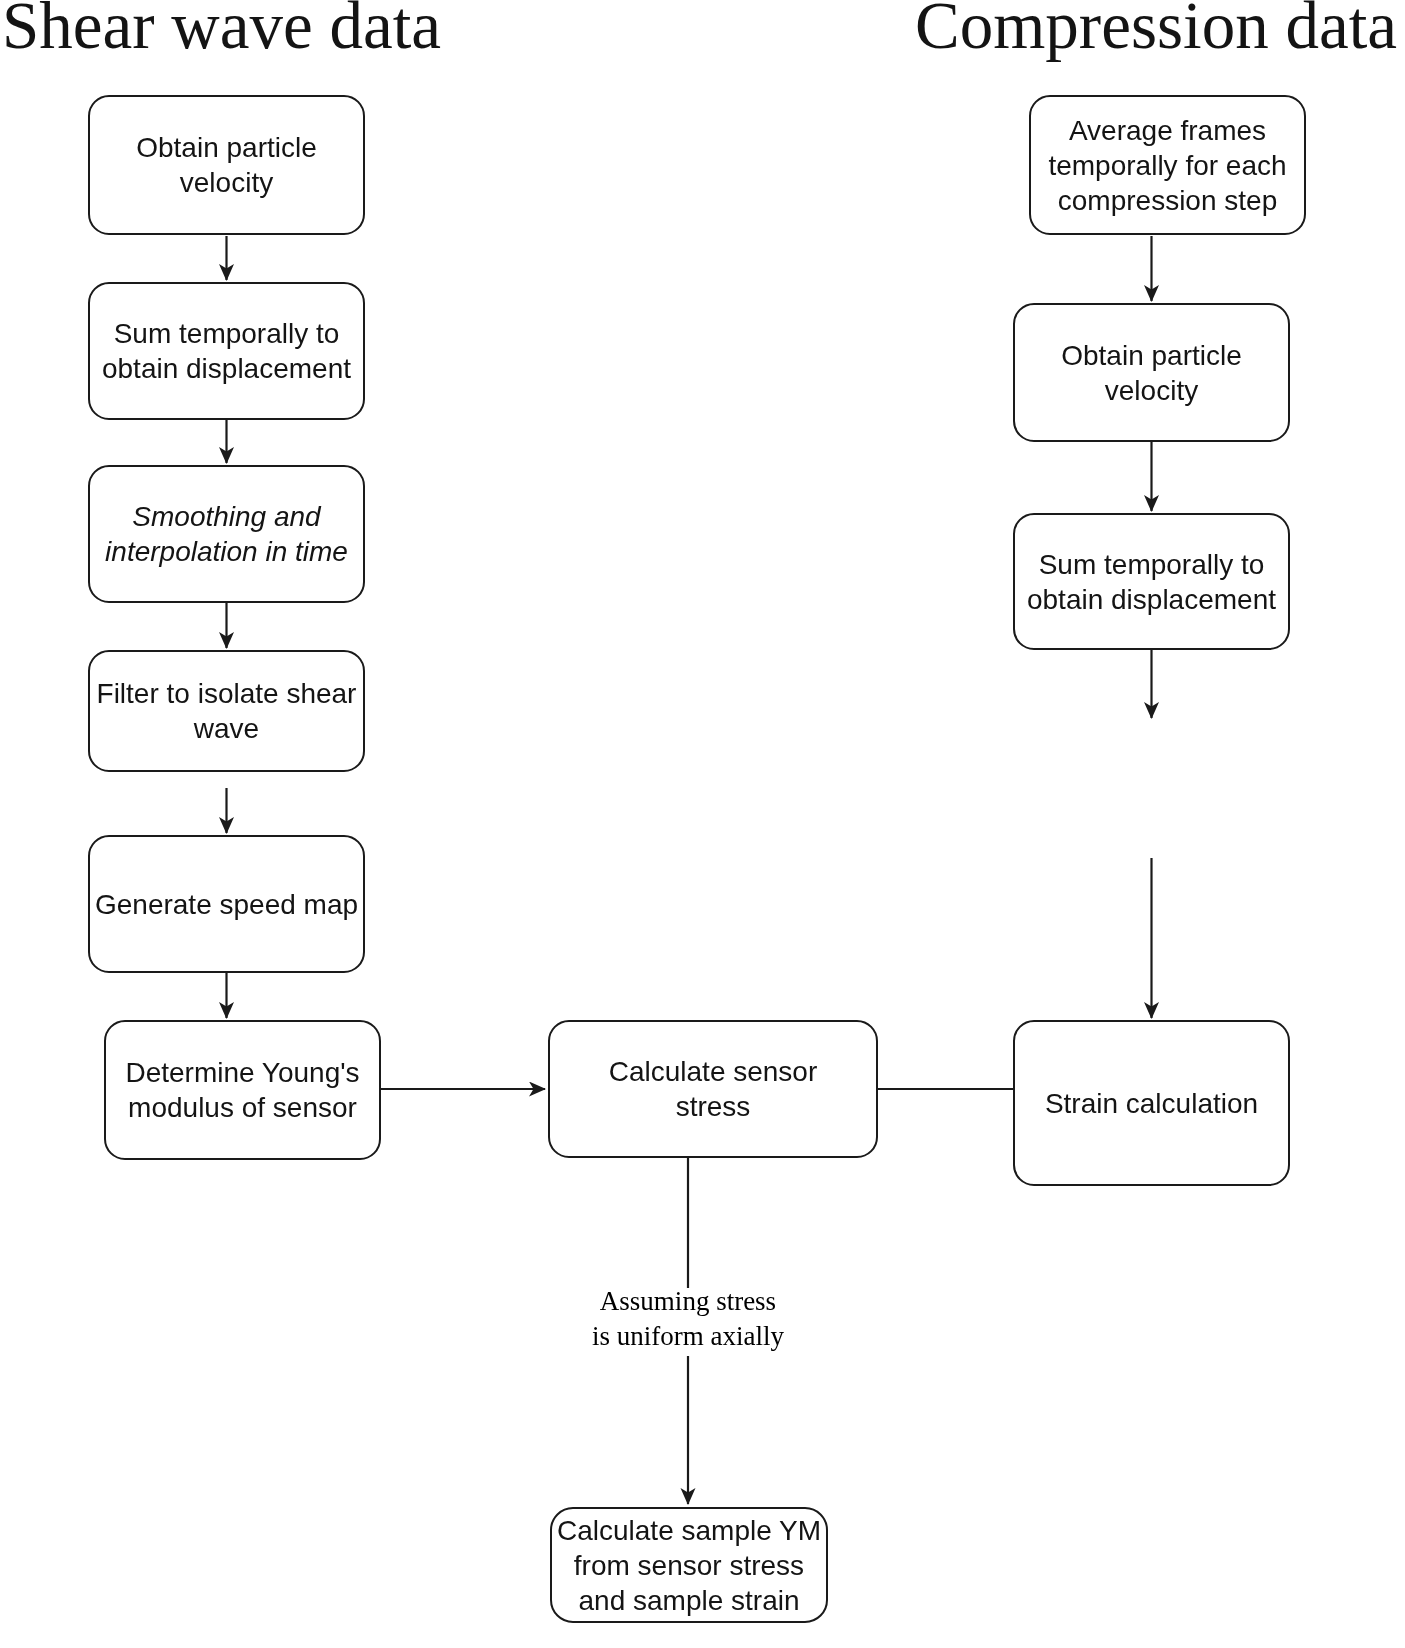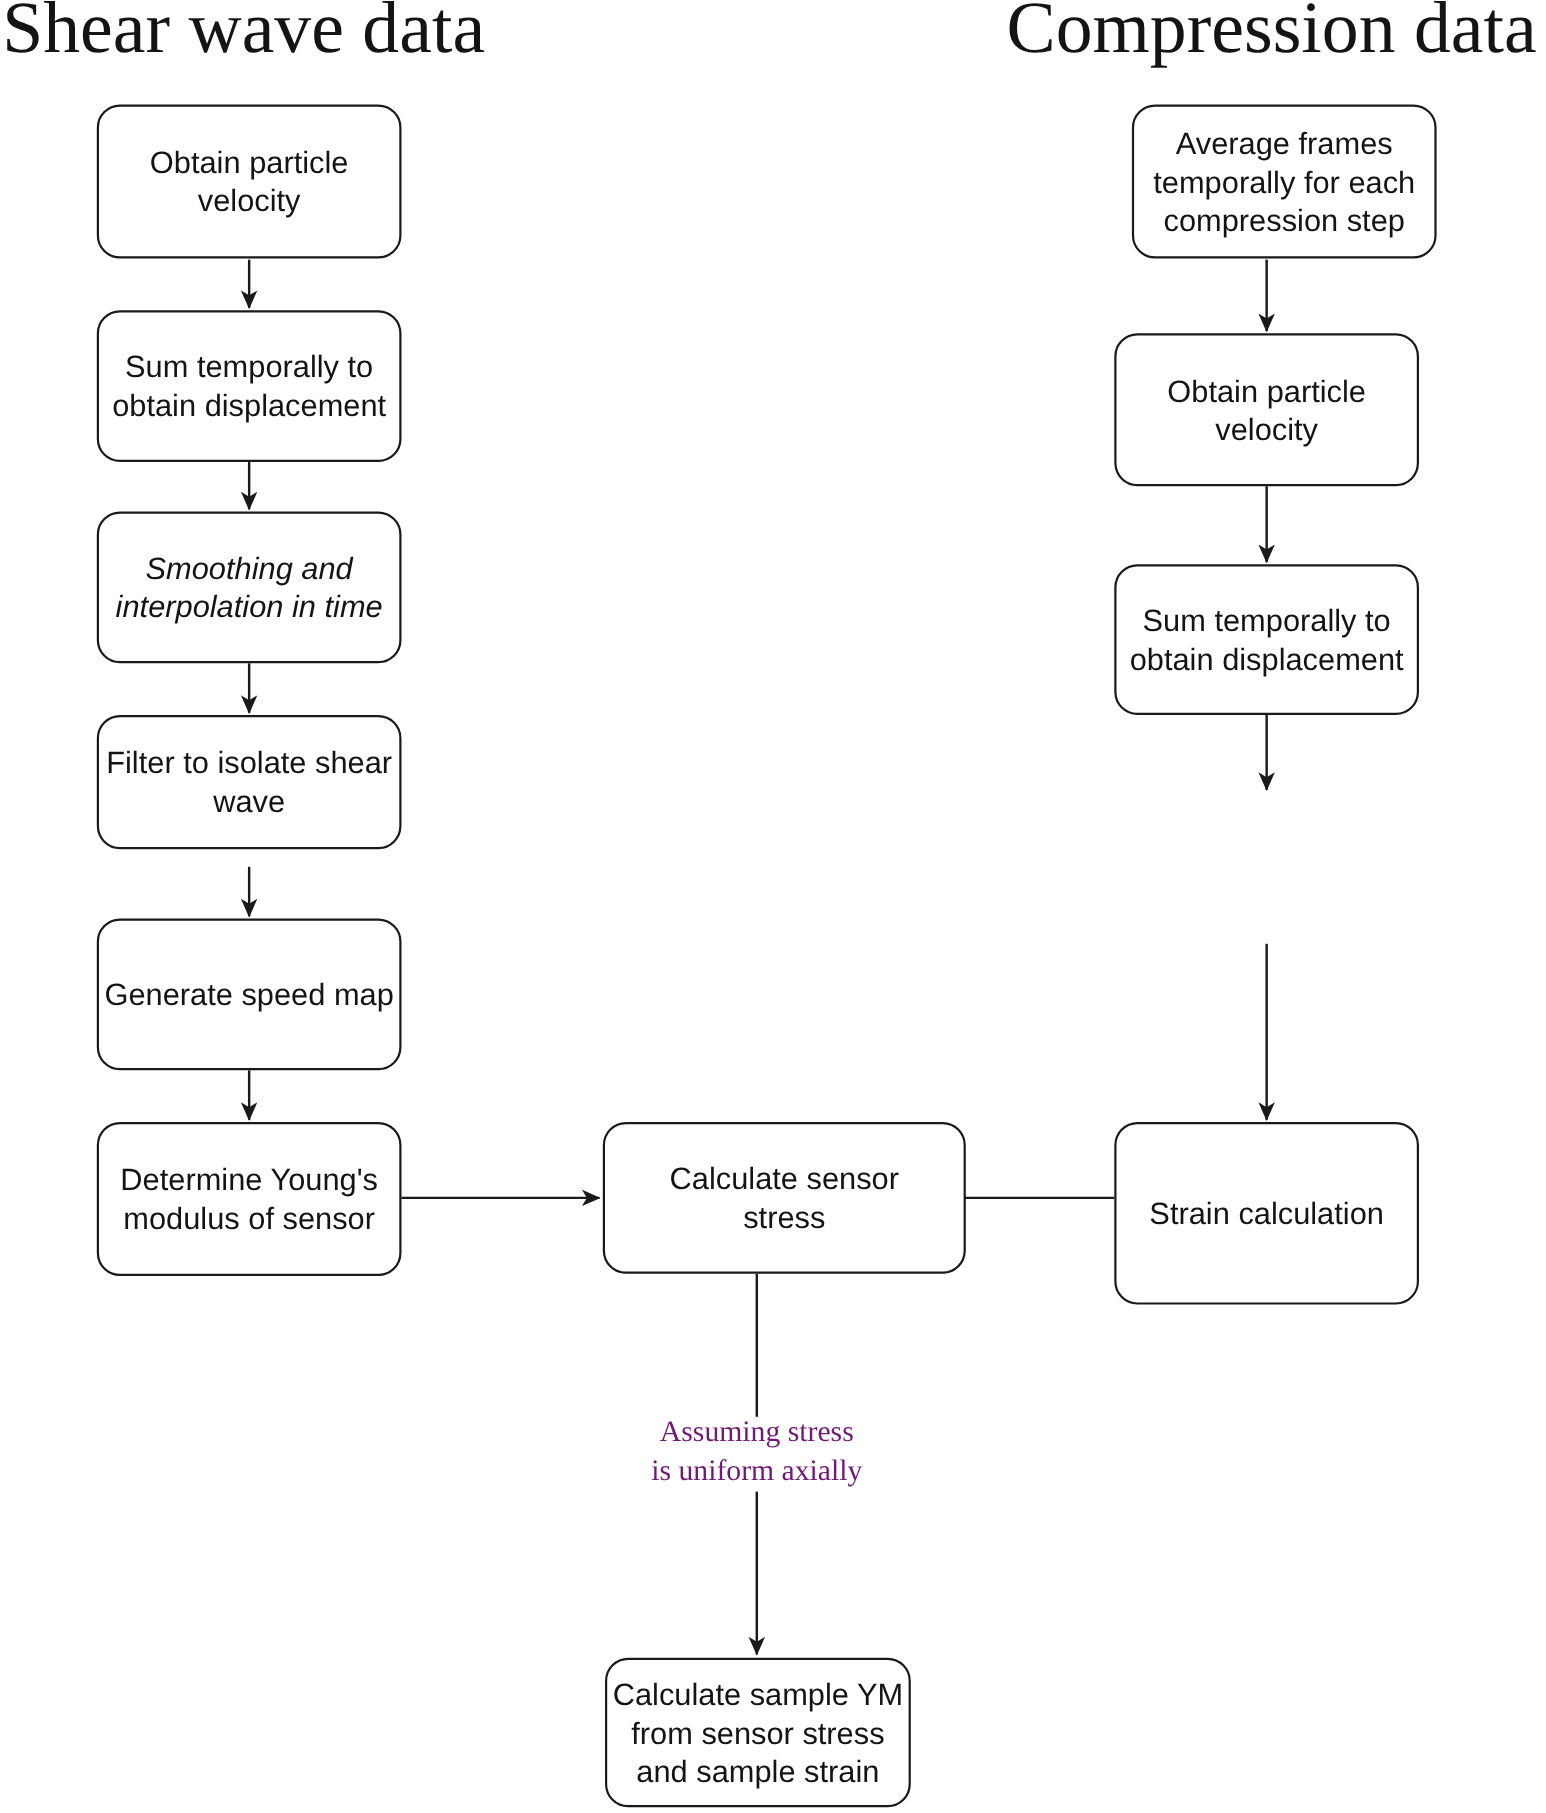--- a/index.html
+++ b/index.html
@@ -43,21 +43,21 @@
   }
   .edge-note {
     position: absolute;
     left: 528px;
     top: 1284px;
     width: 320px;
     text-align: center;
     font-family: "Liberation Serif", serif;
     font-size: 27px;
     line-height: 35px;
-    color: #701a75;
+    color: #000000;
     white-space: pre;
   }
   svg.edges {
     position: absolute;
     left: 0;
     top: 0;
     width: 1405px;
     height: 1648px;
   }
   svg.edges line {
@@ -100,34 +100,34 @@
 
   <div class="node" style="left:88px;  top:95px;   width:277px; height:140px;">Obtain particle
 velocity</div>
   <div class="node" style="left:88px;  top:282px;  width:277px; height:138px;">Sum temporally to
 obtain displacement</div>
   <div class="node" style="left:88px;  top:465px;  width:277px; height:138px;font-style:italic;">Smoothing and
 interpolation in time</div>
   <div class="node" style="left:88px;  top:650px;  width:277px; height:122px;">Filter to isolate shear
 wave</div>
   <div class="node" style="left:88px;  top:835px;  width:277px; height:138px;text-align:center;">Generate speed map</div>
-  <div class="node" style="left:88px;  top:1020px; width:277px; height:140px;border-radius:21px;">Determine Young's
+  <div class="node" style="left:104px;  top:1020px; width:277px; height:140px;border-radius:21px;">Determine Young's
 modulus of sensor</div>
 
   <div class="node" style="left:1013px; top:95px;   width:277px; height:140px;margin-left:16px;">Average frames
 temporally for each
 compression step</div>
   <div class="node" style="left:1013px; top:303px;  width:277px; height:139px;">Obtain particle
 velocity</div>
   <div class="node" style="left:1013px; top:513px;  width:277px; height:137px;">Sum temporally to
 obtain displacement</div>
   <div class="node" style="left:1013px; top:1020px; width:277px; height:166px;">Strain calculation</div>
 
   <div class="node" style="left:548px; top:1020px; width:330px; height:138px;">Calculate sensor
 stress</div>
-  <div class="node" style="left:550px; top:1507px; width:278px; height:136px;">Calculate sample YM
+  <div class="node" style="left:550px; top:1507px; width:278px; height:116px;border-radius:23px;">Calculate sample YM
 from sensor stress
 and sample strain</div>
 
   <div class="edge-note">Assuming stress
 is uniform axially</div>
 
 </div>
 
 </body></html>

